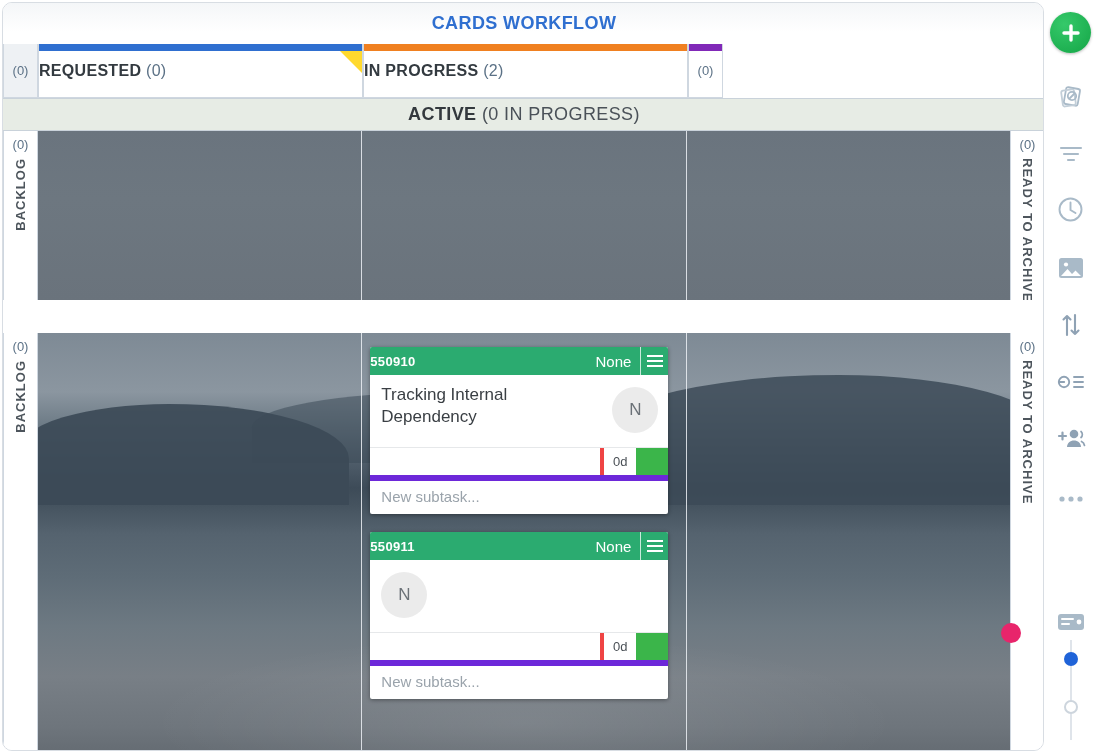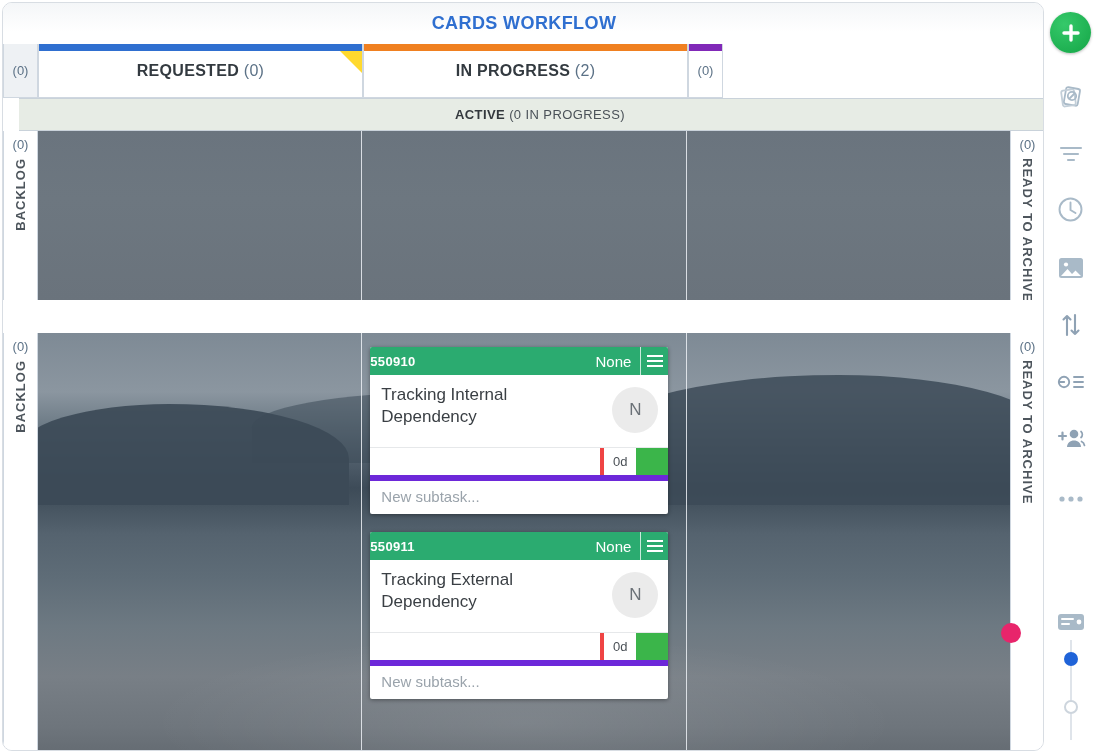--- a/index.html
+++ b/index.html
@@ -48,21 +48,21 @@
     width: 1042px; height: 54px;
     display: flex;
     background: #ffffff;
   }
   .hdr-cell {
     position: relative;
     height: 54px;
     background: #ffffff;
     border: 1px solid #cfd7e0;
     border-top: none;
-    display: flex; align-items: center; justify-content: center;
+    display: flex; align-items: center; 
     overflow: hidden;
   }
   .hdr-cell .topbar {
     position: absolute; left: 0; top: 0;
     width: 100%; height: 7px;
   }
   .hdr-narrow {
     width: 35px;
     background: #eef1f4;
     border: 1px solid #cfd7e0;
@@ -90,24 +90,24 @@
     position: absolute;
     right: 0; top: 7px;
     width: 0; height: 0;
     border-top: 22px solid #ffd92e;
     border-left: 22px solid transparent;
   }
 
   
   .lane-title {
     position: absolute;
-    left: 16px;
+    left: 0;
     width: 1042px; height: 33px;
     display: flex; align-items: center; justify-content: center;
-    font-size: 13px;
+    font-size: 18px;
     font-weight: bold;
     color: #33383d;
     letter-spacing: 0.4px;
     border-bottom: 1px solid #c9d2da;
     border-top: 1px solid #c9d2da;
   }
   .lane-title .sub { font-weight: normal; color: #4a5158; }
   .lane-active  { top: 95px;  background: #e7ece5; }
   .lane-tracking{ top: 297px; background: #f6e3ec; }
 
@@ -438,21 +438,20 @@
               <div class="card-head">
                 <span class="card-id">550911</span>
                 <span class="card-priority">None</span>
                 <span class="card-menu">
                     <span></span>
                     <span></span>
                     <span></span>
                   </span>
               </div>
               <div class="card-body">
-                <div class="card-title">Tracking External Dependency</div>
                 <div class="avatar">N</div>
               </div>
               <div class="card-meta">
                 <div class="card-meta-fill"></div>
                 <div class="card-days">0d</div>
                 <div class="card-flag"></div>
               </div>
               <div class="card-subtask">New subtask...</div>
             </div>
 

